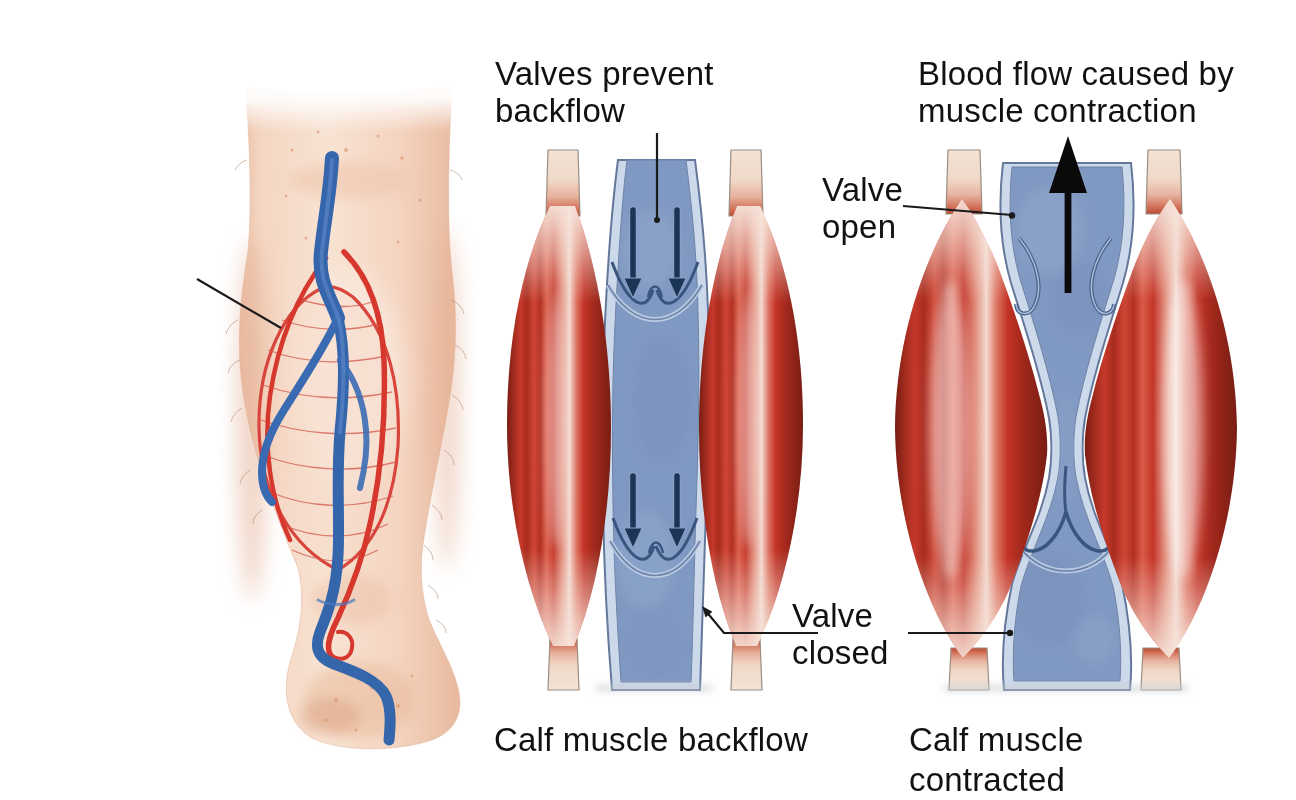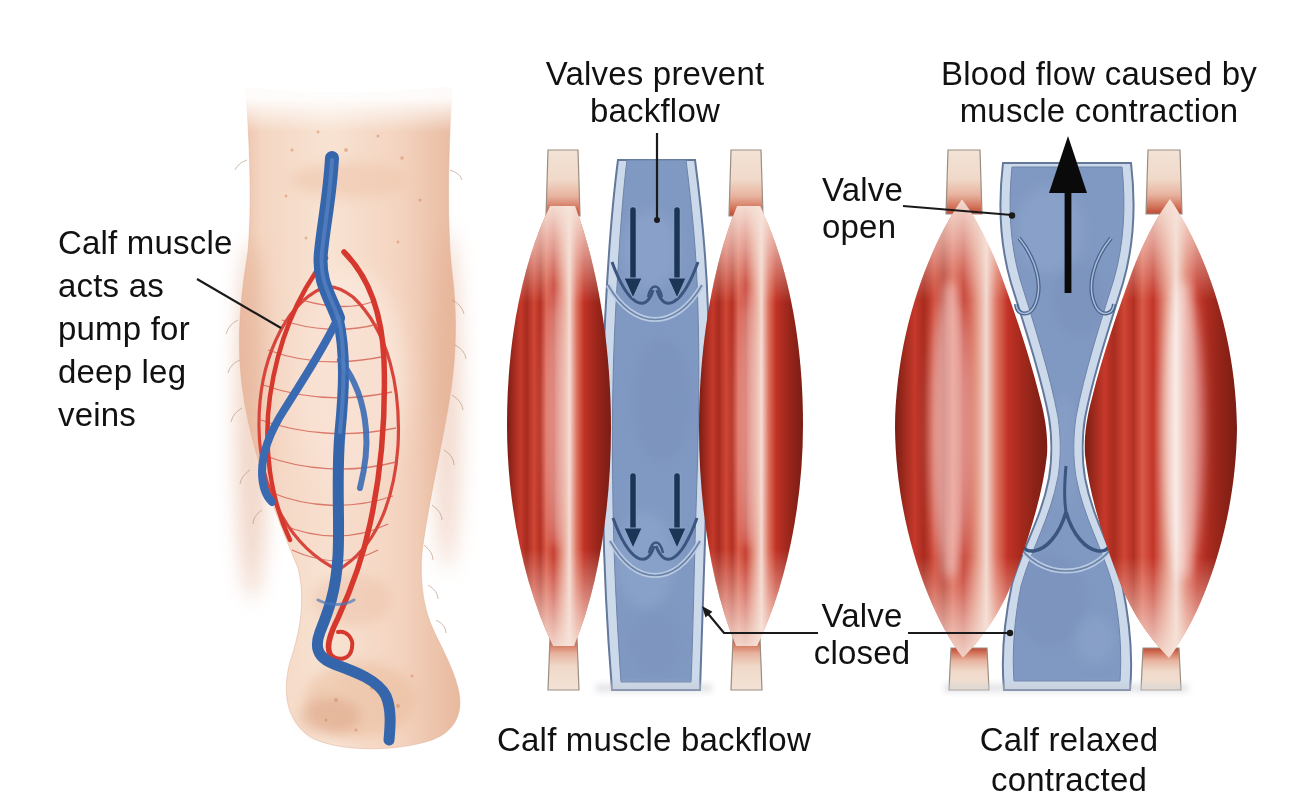--- a/index.html
+++ b/index.html
@@ -2,21 +2,21 @@
 <html style="--background: #FFFFFF; --annotation-black: #111111; --muscle-red: #C5392B; --muscle-dark-red: #7A1D14; --muscle-highlight: #F3D9D0; --tendon-cream: #F3E3D6; --vein-wall-light-blue: #CBD9EB; --vein-lumen-blue: #8099C2; --vein-outline-blue: #64789B; --backflow-arrow-navy: #1B3557; --deep-vein-blue: #3566AC; --artery-red: #D6382E; --skin-tone: #F6DECE;"><head>
 <meta charset="utf-8">
 <style>
   html,body{margin:0;padding:0;background:#fff}
   .stage{position:relative;width:1296px;height:800px;background:var(--background,#fff);
          font-family:"Liberation Sans","DejaVu Sans",sans-serif;overflow:hidden}
   .stage > svg{position:absolute;left:0;top:0;z-index:1}
   .lbl{position:absolute;z-index:2;white-space:pre-line;color:var(--annotation-black,#111);
        font-size:33px;line-height:37px;letter-spacing:.2px}
   .lbl.lg{line-height:43px}
-  .lbl.center{text-align:center}
+  .lbl.center{text-align:left}
   .lbl.single{line-height:40px}
 </style>
 </head>
 <body>
 
 <div class="stage">
 
 <svg width="1296" height="800" viewBox="0 0 1296 800">
   <defs>
     <linearGradient id="skinG" x1="0" y1="0" x2="1" y2="0">
@@ -293,28 +293,23 @@
     <circle cx="657" cy="220" r="3" fill="#1A1A1A" stroke="none"></circle>
     <path d="M903,206 L1012,215"></path>
     <circle cx="1012" cy="215.5" r="3.2" fill="#1A1A1A" stroke="none"></circle>
     <path d="M818,633 L724,633 L705,610"></path>
     <polygon points="702,606 712.4,611.7 705.5,617.4" fill="#1A1A1A" stroke="none"></polygon>
     <path d="M908,633 L1008,633"></path>
     <circle cx="1010" cy="633" r="3.2" fill="#1A1A1A" stroke="none"></circle>
   </g>
 </svg>
 
-  <div class="lbl lg" style="left:58px;top:221px;width:210px">Calf muscle
-acts as
-pump for
-deep leg
-veins</div>
   <div class="lbl center" style="left:495px;top:55px;width:320px">Valves prevent
 backflow</div>
-  <div class="lbl center" style="left:938px;top:55px;width:322px">Blood flow caused by
+  <div class="lbl center" style="left:918px;top:55px;width:322px">Blood flow caused by
 muscle contraction</div>
   <div class="lbl" style="left:822px;top:171px">Valve
 open</div>
   <div class="lbl center" style="left:792px;top:597px;width:140px">Valve
 closed</div>
   <div class="lbl center single" style="left:494px;top:720px;width:320px">Calf muscle backflow</div>
-  <div class="lbl center single" style="left:909px;top:720px;width:320px">Calf relaxed contracted</div>
+  <div class="lbl center single" style="left:909px;top:720px;width:320px">Calf muscle contracted</div>
 </div>
 
 </body></html>

